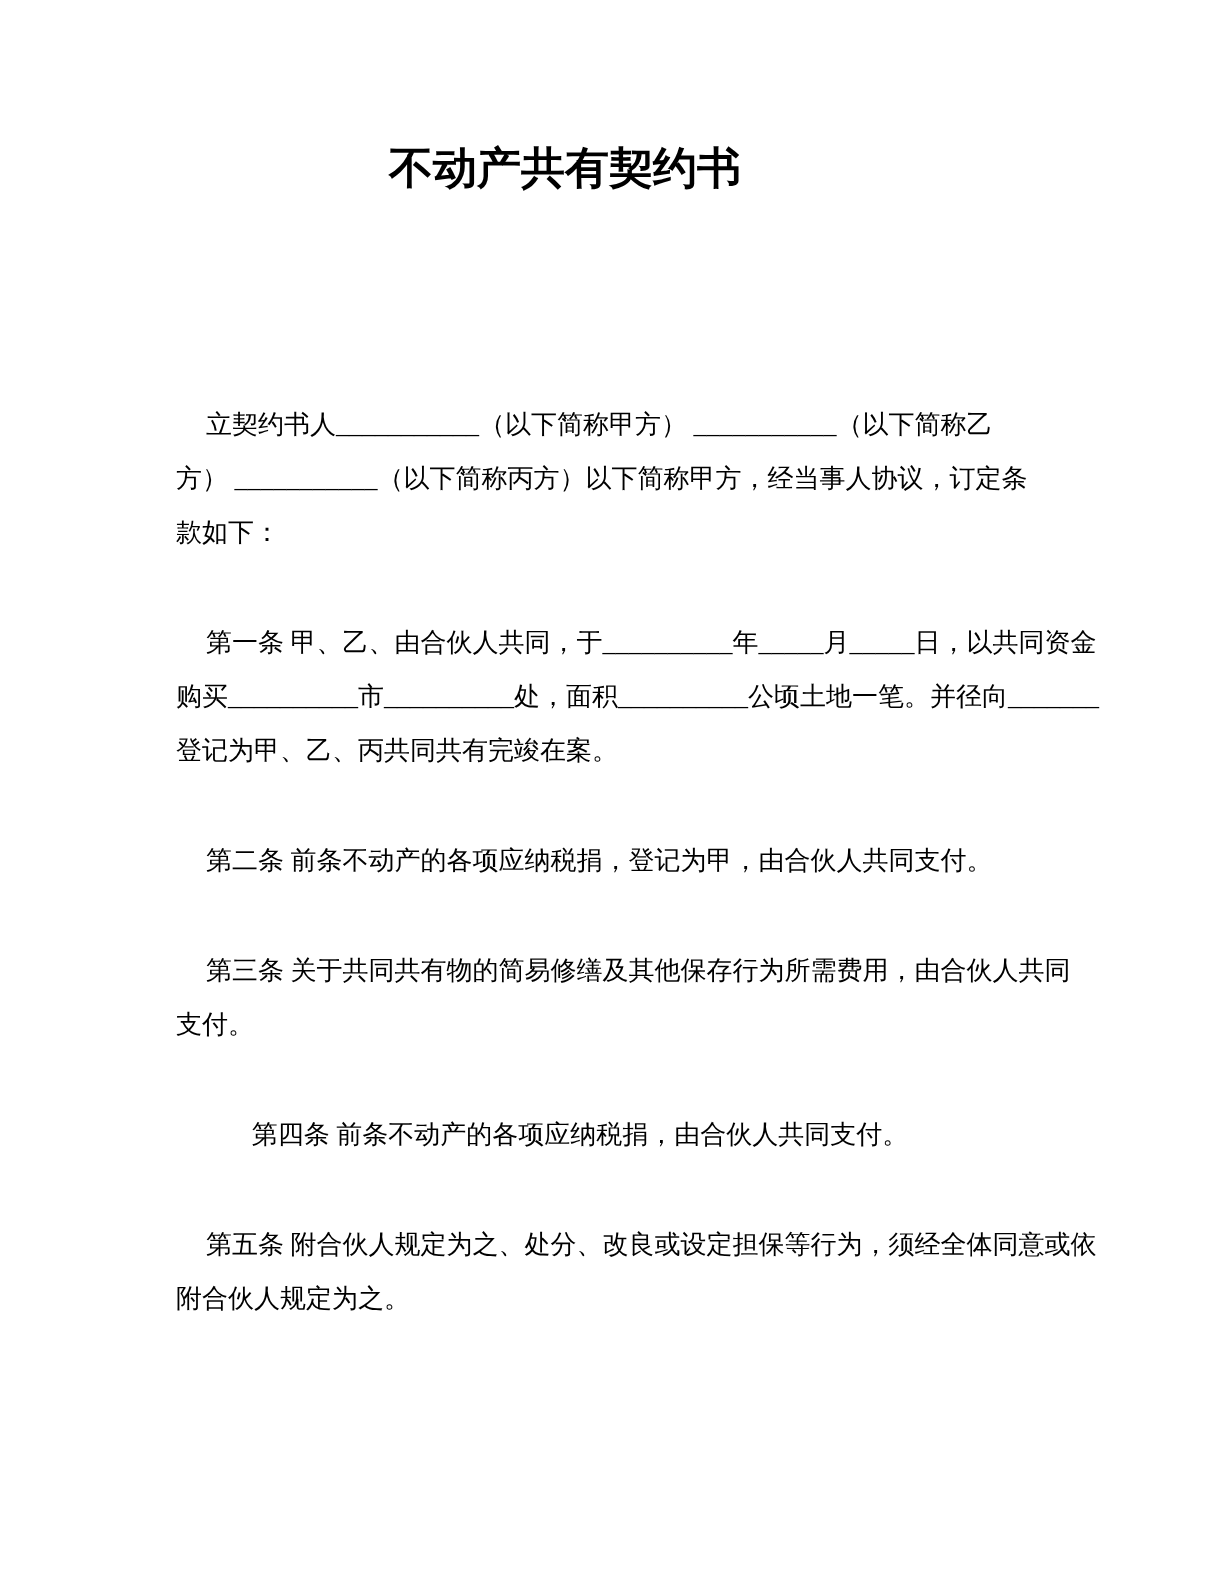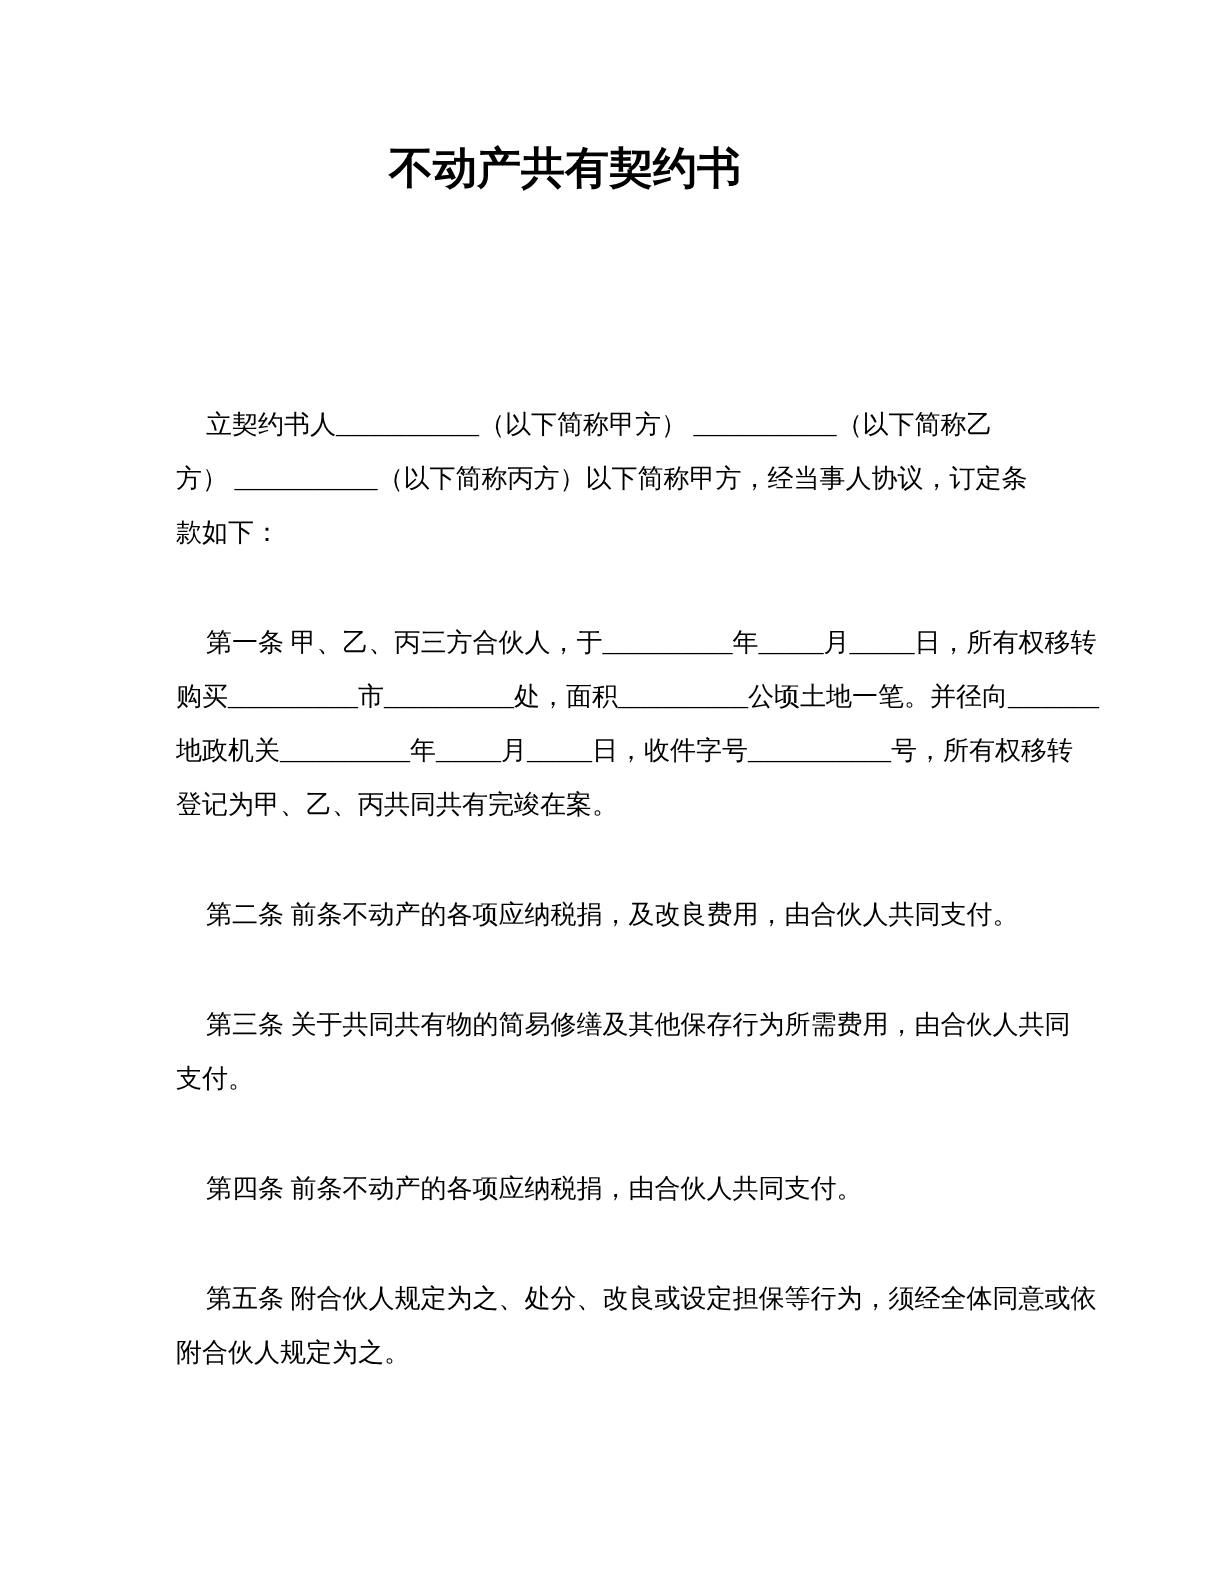--- a/index.html
+++ b/index.html
@@ -31,44 +31,44 @@
   .para {
     margin: 0 0 56px 0;
   }
   .line {
     font-size: 26px;
     line-height: 54px;
     white-space: nowrap;
   }
   .first {
     padding-left: 30px;
+    text-align: center;
   }
 </style>
 </head>
 <body>
 
 <div class="page">
 
   <h1 class="title">不动产共有契约书</h1>
 
   <div class="para">
     <div class="line first">立契约书人___________（以下简称甲方） ___________（以下简称乙</div>
     <div class="line">方） ___________（以下简称丙方）以下简称甲方，经当事人协议，订定条</div>
     <div class="line">款如下：</div>
   </div>
 
   <div class="para">
-    <div class="line first">第一条 甲、乙、丙三方合伙人，于__________年_____月_____日，所有权移转</div>
+    <div class="line first">第一条 甲、乙、由合伙人共同，于__________年_____月_____日，以共同资金</div>
     <div class="line">购买__________市__________处，面积__________公顷土地一笔。并径向_______</div>
-    <div class="line">地政机关__________年_____月_____日，收件字号___________号，所有权移转</div>
     <div class="line">登记为甲、乙、丙共同共有完竣在案。</div>
   </div>
 
   <div class="para">
-    <div class="line first">第二条 前条不动产的各项应纳税捐，及改良费用，由合伙人共同支付。</div>
+    <div class="line first">第二条 前条不动产的各项应纳税捐，登记为甲，由合伙人共同支付。</div>
   </div>
 
   <div class="para">
     <div class="line first">第三条 关于共同共有物的简易修缮及其他保存行为所需费用，由合伙人共同</div>
     <div class="line">支付。</div>
   </div>
 
   <div class="para">
     <div class="line first">第四条 前条不动产的各项应纳税捐，由合伙人共同支付。</div>
   </div>

